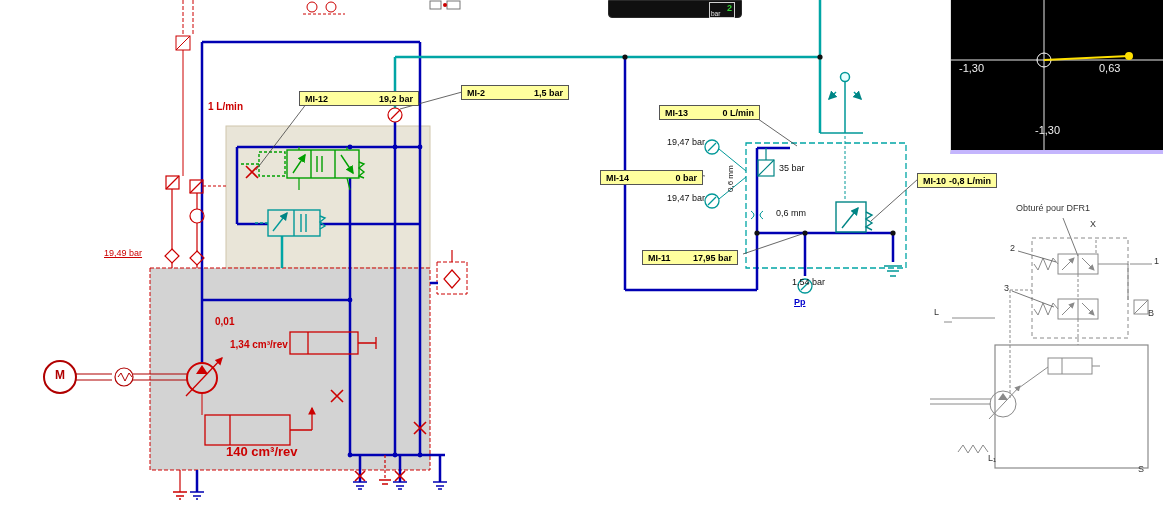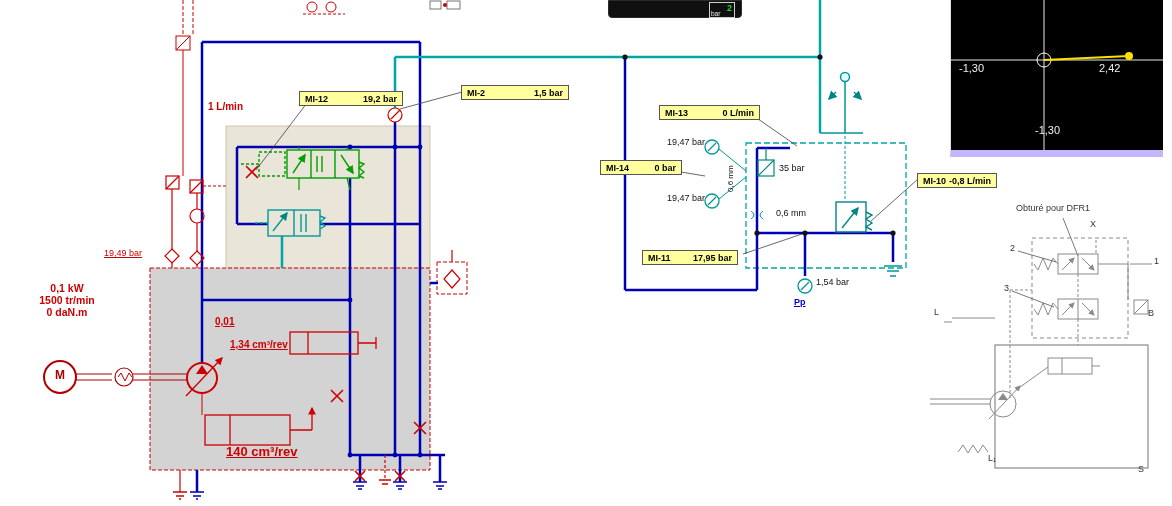--- a/index.html
+++ b/index.html
@@ -7,24 +7,24 @@
          font-family:"Liberation Sans",sans-serif;}
   #schematic{position:absolute;left:0;top:0;width:1172px;height:506px;}
   .txt{position:absolute;white-space:nowrap;line-height:1.1;}
   .meter{position:absolute;height:15px;box-sizing:border-box;background:#ffff9e;border:1px solid #555;
          display:flex;justify-content:space-between;align-items:center;padding:1px 5px;
          font-size:9px;font-weight:bold;color:#000;}
   .red9{color:#cc0000;font-size:9px;text-decoration:underline;}
   .red10b{color:#cc0000;font-size:10px;font-weight:bold;}
   .blk9{color:#111;font-size:9px;}
   .gray9{color:#333;font-size:9px;}
-  .u{text-decoration:underline;}
+  .u{}
   .powerblock{color:#cc0000;font-weight:bold;font-size:10.5px;text-align:center;line-height:12px;}
   #xy-panel{position:absolute;left:950px;top:0;width:212px;height:150px;background:#000;
-            border-left:1px solid #e0e0e0;border-bottom:7px solid #c4b5fd;}
+            border-left:1px solid #e0e0e0;border-bottom:4px solid #c4b5fd;}
   #xy-panel .lbl{position:absolute;color:#f0f0f0;font-size:11px;}
   #mini-display{position:absolute;left:608px;top:0;width:134px;height:18px;background:#101010;
                 border-radius:0 0 4px 4px;border:1px solid #2a2a2a;box-sizing:border-box;}
   #mini-display .cell{position:absolute;right:6px;top:1px;width:24px;height:14px;border:1px solid #cfcfcf;}
   #mini-display .digit{position:absolute;right:2px;top:0;color:#35d435;font-size:9px;font-weight:bold;}
   #mini-display .unit{position:absolute;left:1px;bottom:0;color:#e8e8e8;font-size:6.5px;}
   .vtext{transform:rotate(-90deg);transform-origin:0 0;}
   .pp{color:#0000cc;font-size:9px;font-weight:bold;text-decoration:underline;}
 </style>
 </head>
@@ -243,84 +243,79 @@
     <polygon points="1003,393 998,400 1008,400" fill="#8a8a8a" stroke="none"></polygon>
     <path d="M989,419 L1020,386" marker-end="url(#arGray)"></path>
     <path d="M1016,390 L1048,367"></path>
     <rect x="1048" y="358" width="44" height="16"></rect>
     <path d="M1062,358 V374 M1092,366 H1100"></path>
     <polyline points="958,452 963,445 968,453 973,445 978,453 983,445 988,452"></polyline>
     <path d="M1078,274 V299 M1078,319 V345 M1010,290 H1032 M1010,290 V398" stroke-dasharray="3,2"></path>
   </g>
 </svg>
 
-<div class="meter" style="left:299px;top:91px;width:104px">
+<div class="meter" style="left:299px;top:91px;width:120px">
   <span>MI-12</span>
   <span>19,2 bar</span>
 </div>
 <div class="meter" style="left:461px;top:85px;width:108px">
   <span>MI-2</span>
   <span>1,5 bar</span>
 </div>
 <div class="meter" style="left:659px;top:105px;width:101px">
   <span>MI-13</span>
   <span>0 L/min</span>
 </div>
-<div class="meter" style="left:600px;top:160px;width:82px">
+<div class="meter" style="left:600px;top:170px;width:103px">
   <span>MI-14</span>
   <span>0 bar</span>
 </div>
 <div class="meter" style="left:917px;top:173px;width:80px">
   <span>MI-10</span>
   <span>-0,8 L/min</span>
 </div>
 <div class="meter" style="left:642px;top:250px;width:96px">
   <span>MI-11</span>
   <span>17,95 bar</span>
 </div>
 
 <div class="txt red10b" style="left:208px;top:101px">1 L/min</div>
 <div class="txt red9" style="left:104px;top:249px">19,49 bar</div>
-<div class="txt powerblock" style="left:12px;top:282px;width:110px">
-  <div>0,1 kW</div>
-  <div>1500 tr/min</div>
-  <div>0 daN.m</div>
-</div>
 <div class="txt red10b u" style="left:215px;top:316px">0,01</div>
 <div class="txt red10b u" style="left:230px;top:339px">1,34 cm³/rev</div>
 <div class="txt red10b u" style="left:226px;top:445px;font-size:13px">140 cm³/rev</div>
 <div class="txt" style="left:45px;top:369px;width:30px;text-align:center;font-size:12px;font-weight:bold;color:#b00000">M</div>
 
 <div class="txt blk9" style="left:663px;top:138px;width:42px;text-align:right">19,47 bar</div>
 <div class="txt blk9" style="left:663px;top:194px;width:42px;text-align:right">19,47 bar</div>
 <div class="txt blk9 vtext" style="left:727px;top:192px;font-size:8px">0,6 mm</div>
 <div class="txt blk9" style="left:779px;top:164px">35 bar</div>
 <div class="txt blk9" style="left:776px;top:209px">0,6 mm</div>
-<div class="txt blk9" style="left:816px;top:278px">1,54 bar</div>
+<div class="txt blk9" style="left:792px;top:278px">1,54 bar</div>
 <div class="txt pp" style="left:794px;top:298px">Pp</div>
 
 <div class="txt gray9" style="left:1016px;top:204px">Obturé pour DFR1</div>
 <div class="txt gray9" style="left:1090px;top:220px">X</div>
 <div class="txt gray9" style="left:1154px;top:257px">1</div>
 <div class="txt gray9" style="left:1010px;top:244px">2</div>
 <div class="txt gray9" style="left:1004px;top:284px">3</div>
 <div class="txt gray9" style="left:1148px;top:309px">B</div>
 <div class="txt gray9" style="left:934px;top:308px">L</div>
 <div class="txt gray9" style="left:988px;top:454px">L₁</div>
 <div class="txt gray9" style="left:1138px;top:465px">S</div>
 
 <div id="xy-panel">
   <svg width="212" height="150" viewBox="0 0 212 150">
     <path d="M0,60 H212 M93,0 V150" stroke="#e8e8e8" stroke-width="1" fill="none"></path>
     <circle cx="93" cy="60" r="7" stroke="#ffffff" fill="none" stroke-width="1"></circle>
     <path d="M93,60 L178,56" stroke="#ffe000" stroke-width="2" fill="none"></path>
     <circle cx="178" cy="56" r="4" fill="#ffe000"></circle>
   </svg>
   <div class="lbl" style="left:8px;top:62px">-1,30</div>
-  <div class="lbl" style="left:148px;top:62px">2,42</div>
+  <div class="lbl" style="left:148px;top:62px">0,63</div>
   <div class="lbl" style="left:84px;top:124px">-1,30</div>
 </div>
 
 <div id="mini-display">
   <div class="cell">
     <span class="digit">2</span>
     <span class="unit">bar</span>
   </div>
 </div>
 

